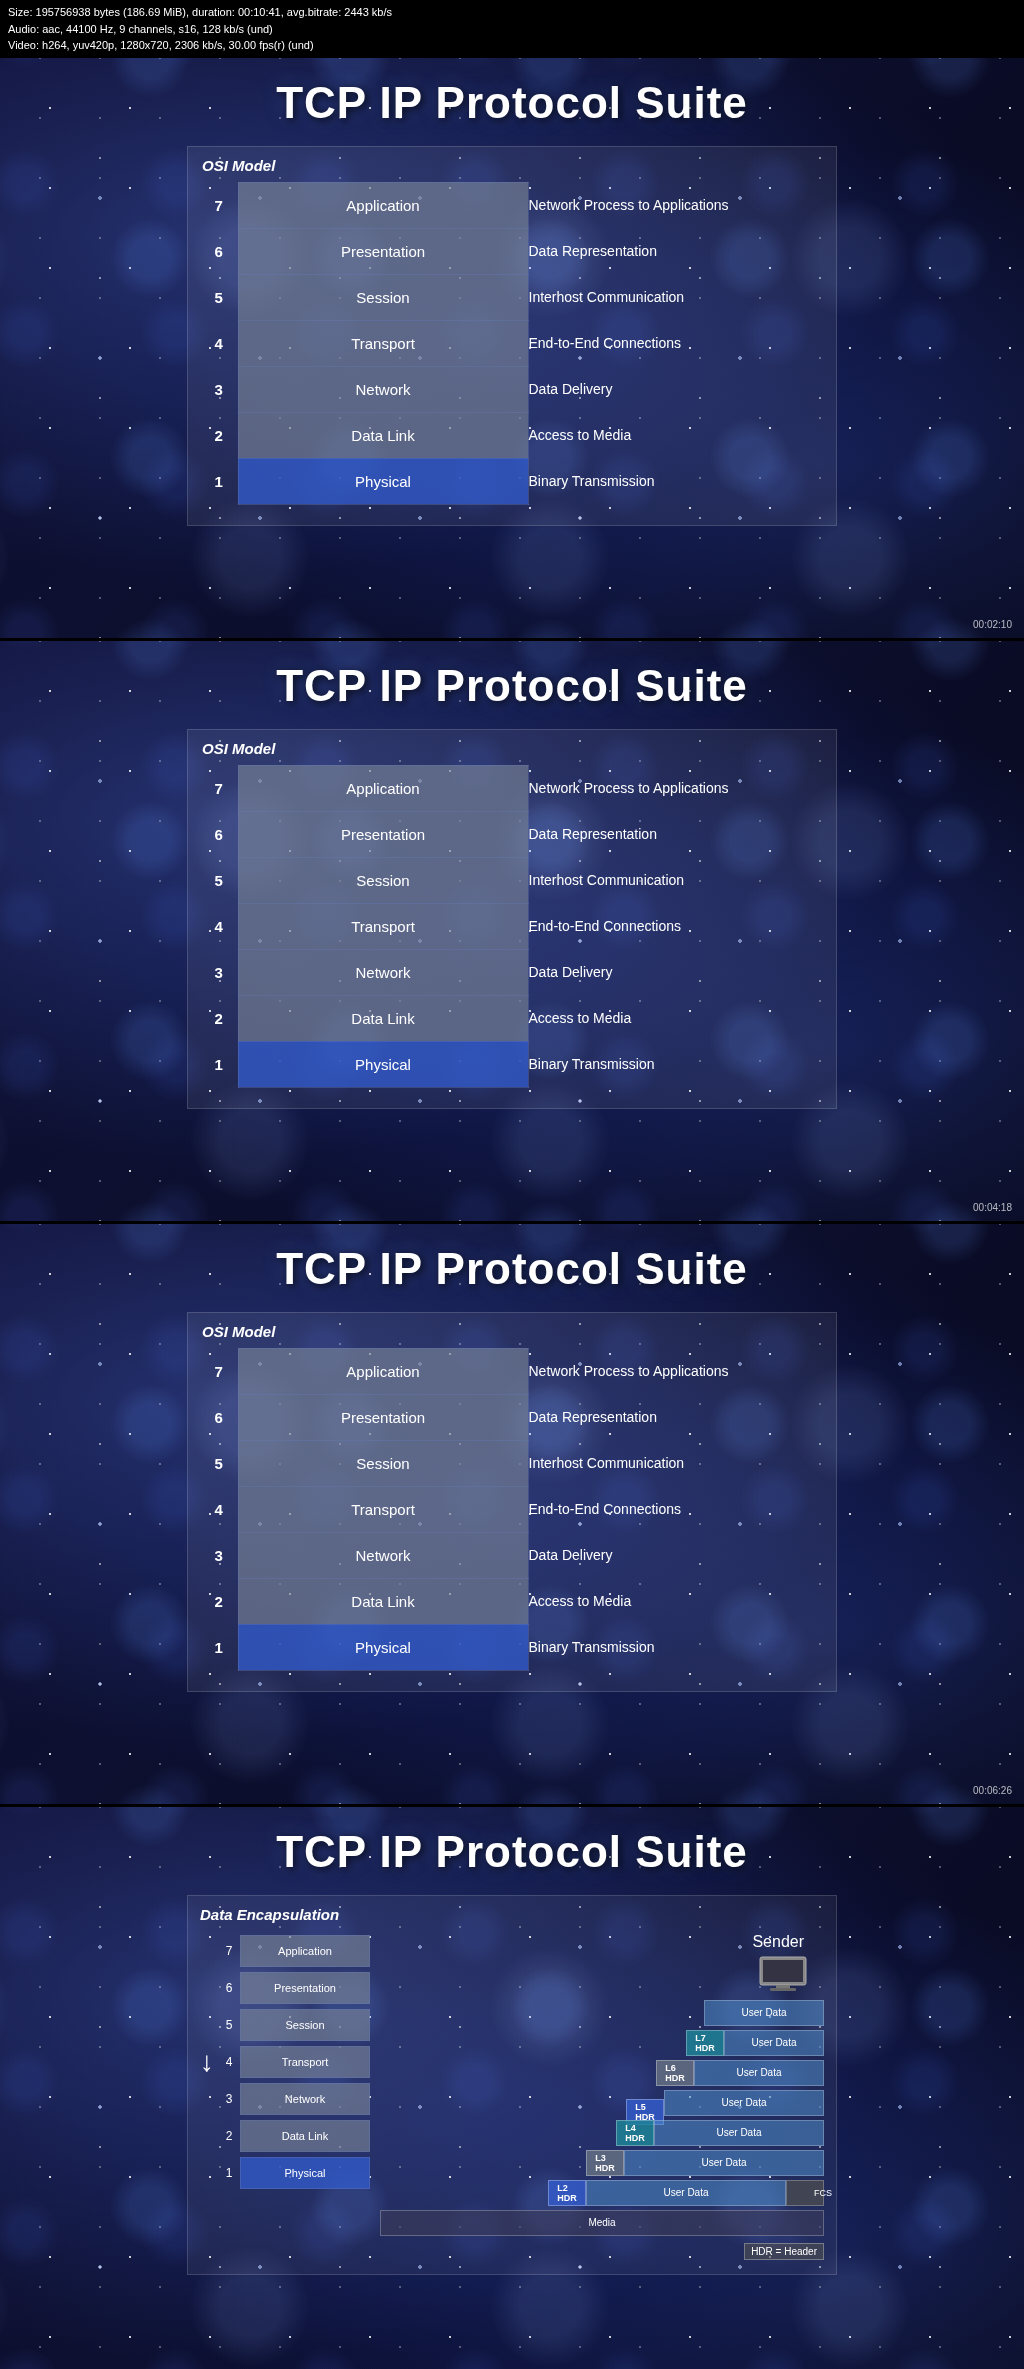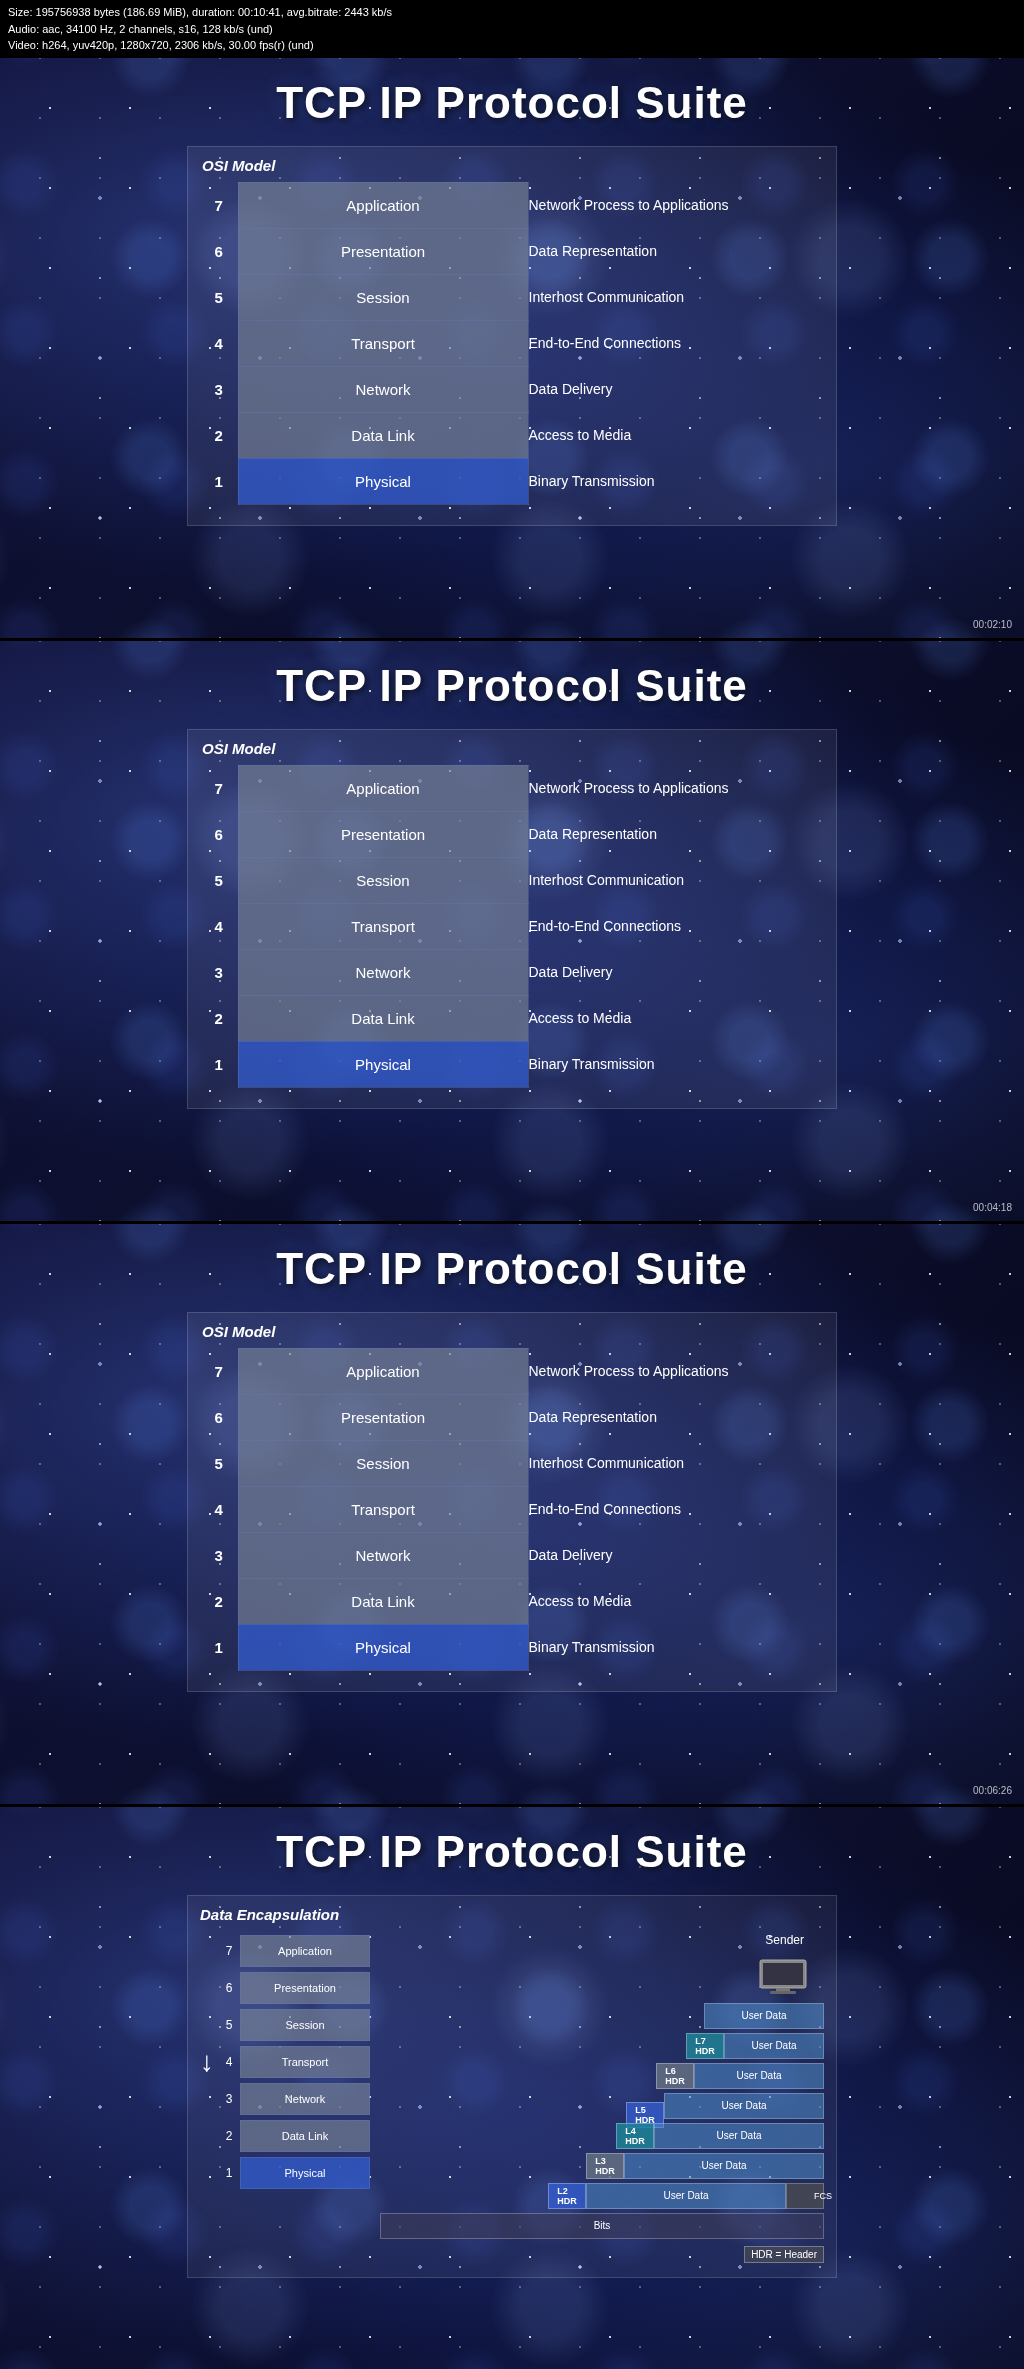--- a/index.html
+++ b/index.html
@@ -233,23 +233,23 @@
     .encap-right {
       flex: 1;
       display: flex;
       flex-direction: column;
       align-items: flex-end;
       position: relative;
     }
 
     .sender-label {
       color: #fff;
-      font-size: 12px;
+      font-size: 16px;
       text-align: left;
-      margin-bottom: 11px;
+      margin-bottom: 4px;
       align-self: flex-end;
       margin-right: 20px;
     }
 
     .computer-icon {
       width: 50px;
       height: 38px;
       align-self: flex-end;
       margin-right: 16px;
       margin-bottom: 6px;
@@ -336,21 +336,21 @@
       width: 100%;
       height: 3px;
       background: #000;
     }
   </style>
 </head>
 <body>
 
 <div class="file-info">
   <div>Size: 195756938 bytes (186.69 MiB), duration: 00:10:41, avg.bitrate: 2443 kb/s</div>
-  <div>Audio: aac, 34100 Hz, 2 channels, s16, 128 kb/s (und)</div>
+  <div>Audio: aac, 44100 Hz, 9 channels, s16, 128 kb/s (und)</div>
   <div>Video: h264, yuv420p, 1280x720, 2306 kb/s, 30.00 fps(r) (und)</div>
 </div>
 
 <div class="slide">
   <div class="slide-bg"></div>
   <div class="slide-content">
     <div class="slide-title">TCP IP Protocol Suite</div>
     <div class="osi-container">
       <div class="osi-label">OSI Model</div>
       <table class="osi-table">
@@ -586,21 +586,21 @@
 HDR</div>
                 <div class="data-cell data-user" style="width: 200px;">User Data</div>
               </div>
               <div class="stack-row">
                 <div class="hdr-cell hdr-blue" style="width: 38px; white-space: pre-line;">L2
 HDR</div>
                 <div class="data-cell data-user" style="width: 200px;">User Data</div>
                 <div class="fcs-cell" style="width: 38px;">FCS</div>
               </div>
               <div class="stack-row">
-                <div class="bits-cell" style="width: 280px;">Bits</div>
+                <div class="bits-cell" style="width: 280px;">Media</div>
               </div>
             </div>
           <div class="legend-box">HDR = Header</div>
         </div>
       </div>
     </div>
   </div>
 
 </div>
 

